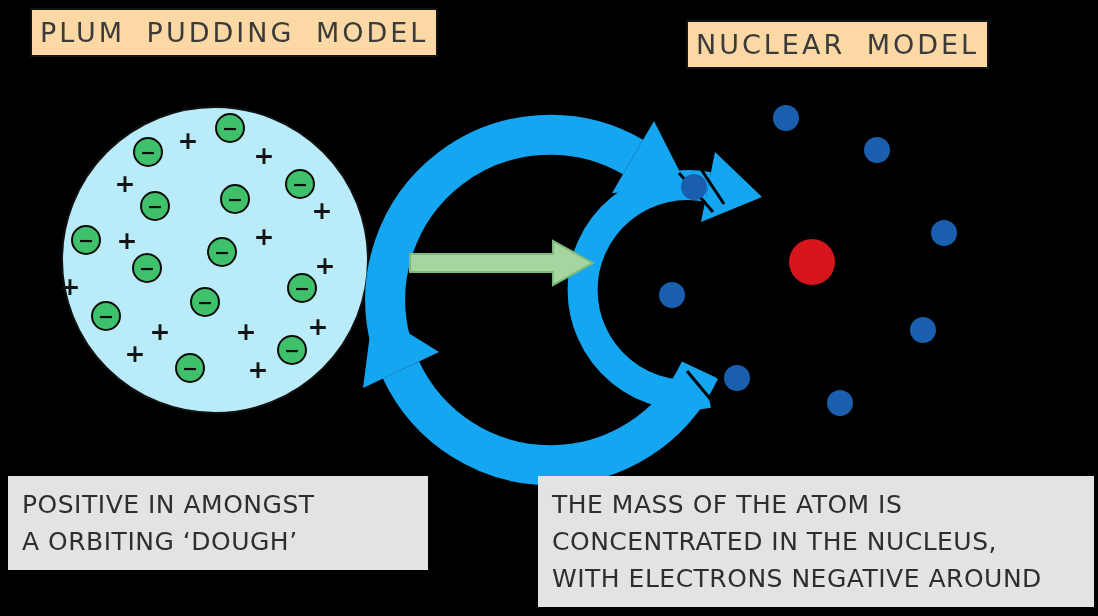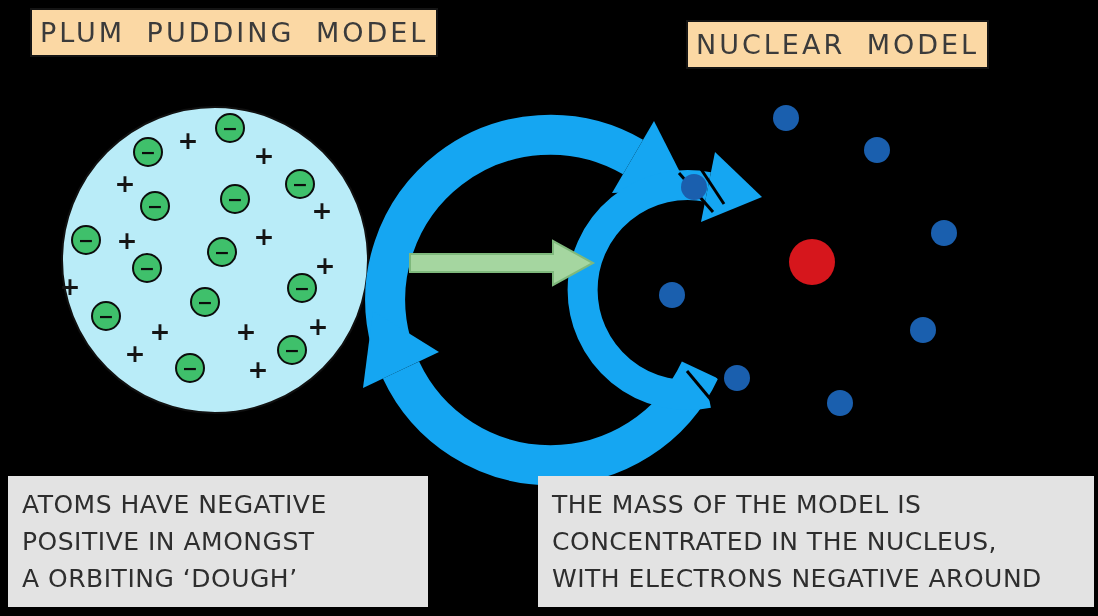--- a/index.html
+++ b/index.html
@@ -110,24 +110,23 @@
       <div class="electron-blue" style="left: 681px; top: 174px;"></div>
       <div class="electron-blue" style="left: 931px; top: 220px;"></div>
       <div class="electron-blue" style="left: 659px; top: 282px;"></div>
       <div class="electron-blue" style="left: 910px; top: 317px;"></div>
       <div class="electron-blue" style="left: 724px; top: 365px;"></div>
       <div class="electron-blue" style="left: 827px; top: 390px;"></div>
       <div class="nucleus" style="left: 789px; top: 239px;"></div>
     </div>
 
   <div class="caption caption-left">
-    <div>ATOMS HAVE NEGATIVE</div>
     <div>POSITIVE IN AMONGST</div>
     <div>A ORBITING ‘DOUGH’</div>
   </div>
 
   <div class="caption caption-right">
-    <div>THE MASS OF THE MODEL IS</div>
+    <div>THE MASS OF THE ATOM IS</div>
     <div>CONCENTRATED IN THE NUCLEUS,</div>
     <div>WITH ELECTRONS NEGATIVE AROUND</div>
   </div>
 
 </div>
 
 </body></html>

